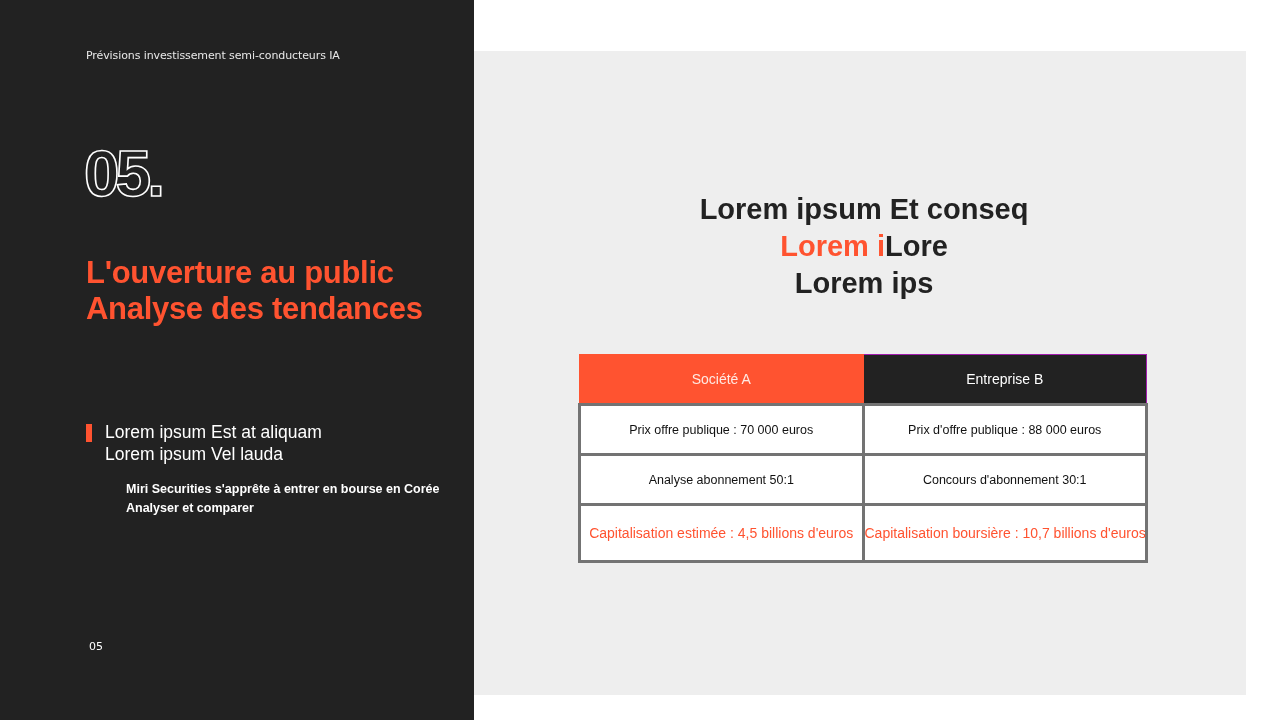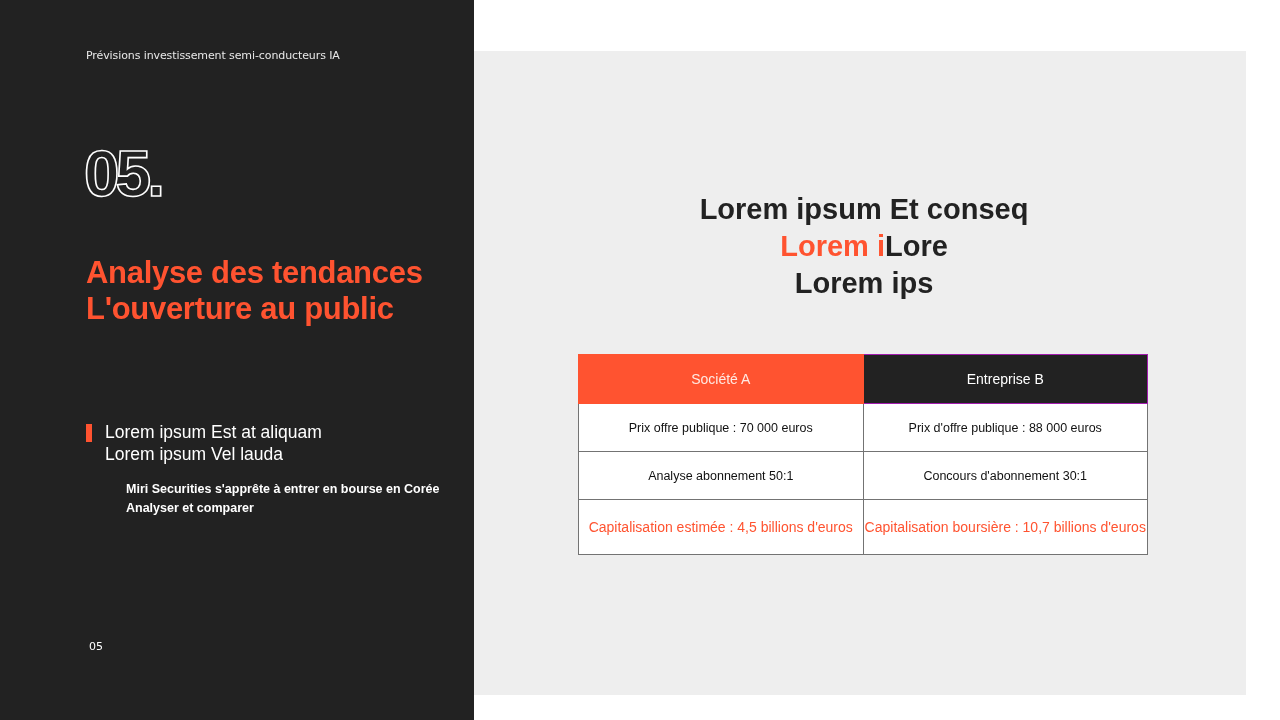--- a/index.html
+++ b/index.html
@@ -153,41 +153,41 @@
       border-color: #ff5330;
       color: #ffe9e2;
     }
     .compare-table th.col-b {
       background: #222222;
     }
     .compare-table td {
       height: 47px;
       background: #ffffff;
       color: #111111;
-      border: 1px solid #737373;
+      border: 3px solid #737373;
     }
     .compare-table tr.highlight td {
       height: 54px;
       color: #ff5330;
       font-size: 14px;
     }
   </style>
 </head>
 <body>
 
 <div class="slide">
 
   <div class="left-panel">
     <div class="doc-title">Prévisions investissement semi-conducteurs IA</div>
 
     <div class="section-number">05.</div>
 
     <div class="section-title">
+      <div>L'ouverture au public</div>
       <div>Analyse des tendances</div>
-      <div>L'ouverture au public</div>
     </div>
 
     <div class="bullet-block">
       <div class="bullet-bar"></div>
       <div class="bullet-lines">
         <div>Lorem ipsum Est at aliquam</div>
         <div>Lorem ipsum Vel lauda</div>
       </div>
     </div>
 

